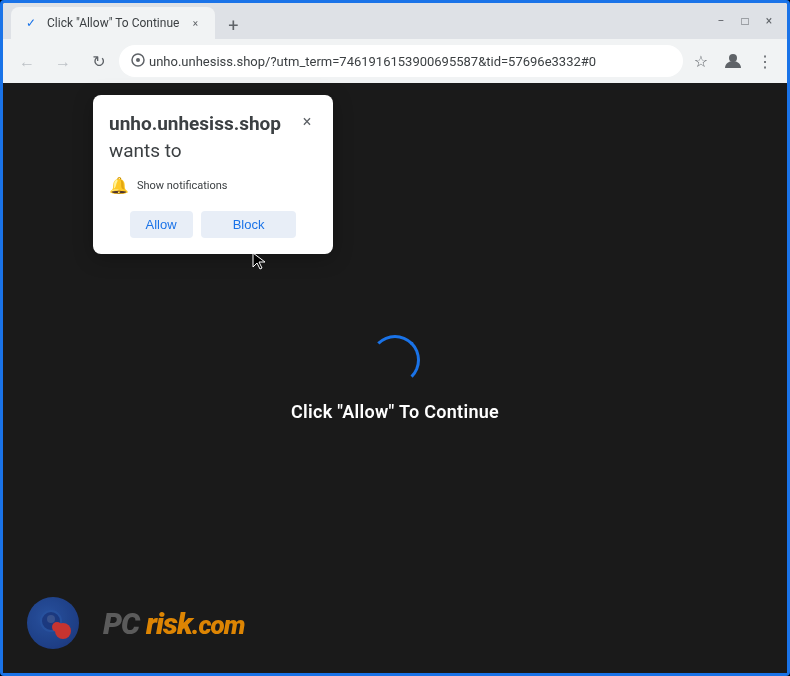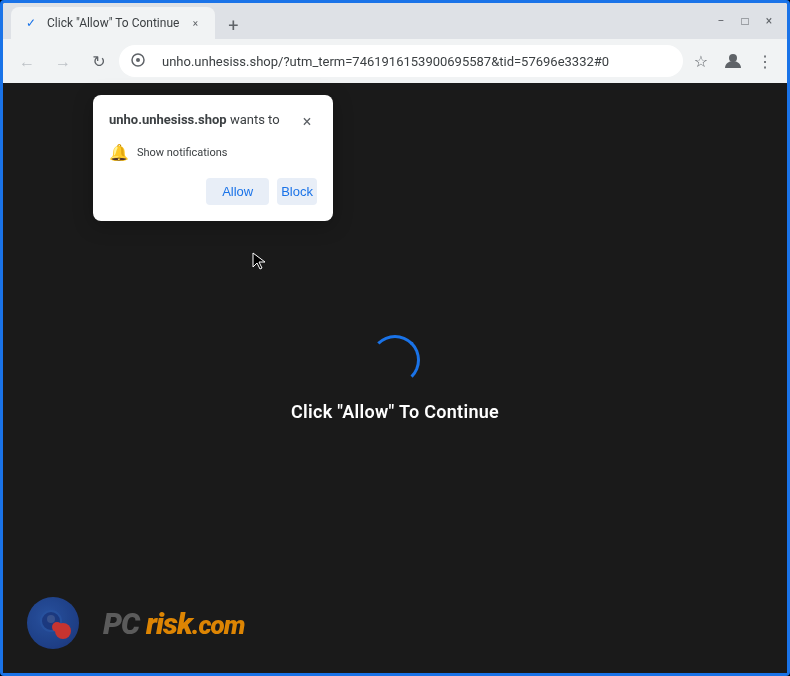--- a/index.html
+++ b/index.html
@@ -136,21 +136,21 @@
     .nav-btn.disabled { color: #bdc1c6; cursor: default; }
 
     .url-bar {
       flex: 1;
       height: 32px;
       background: #fff;
       border-radius: 16px;
       display: flex;
       align-items: center;
       padding: 0 12px;
-      gap: 17px;
+      gap: 4px;
     }
 
     .url-icon {
       color: #5f6368;
       font-size: 14px;
     }
 
     .url-text {
       font-size: 13px;
       color: #3c4043;
@@ -281,21 +281,21 @@
     }
 
     .popup-header {
       display: flex;
       justify-content: space-between;
       align-items: flex-start;
       margin-bottom: 12px;
     }
 
     .popup-title {
-      font-size: 13px;
+      font-size: 19px;
       color: #3c4043;
       flex: 1;
       padding-right: 8px;
       line-height: 1.4;
     }
 
     .popup-title strong {
       font-weight: 700;
     }
 
@@ -323,41 +323,41 @@
       color: #5f6368;
     }
 
     .popup-notification-label {
       font-size: 11px;
       color: #3c4043;
     }
 
     .popup-buttons {
       display: flex;
-      justify-content: flex-end;
+      justify-content: center;
       gap: 8px;
     }
 
     .btn-allow {
       background: #e8eef7;
       color: #1a73e8;
       border: none;
       border-radius: 4px;
       padding: 6px 16px;
       font-size: 13px;
       font-weight: 500;
       cursor: pointer;
     }
 
     .btn-block {
       background: #e8eef7;
       color: #1a73e8;
       border: none;
       border-radius: 4px;
-      padding: 6px 4px;
+      padding: 6px 32px;
       font-size: 13px;
       font-weight: 500;
       cursor: pointer;
     }
 
     
     .cursor {
       position: absolute;
       pointer-events: none;
       z-index: 200;

